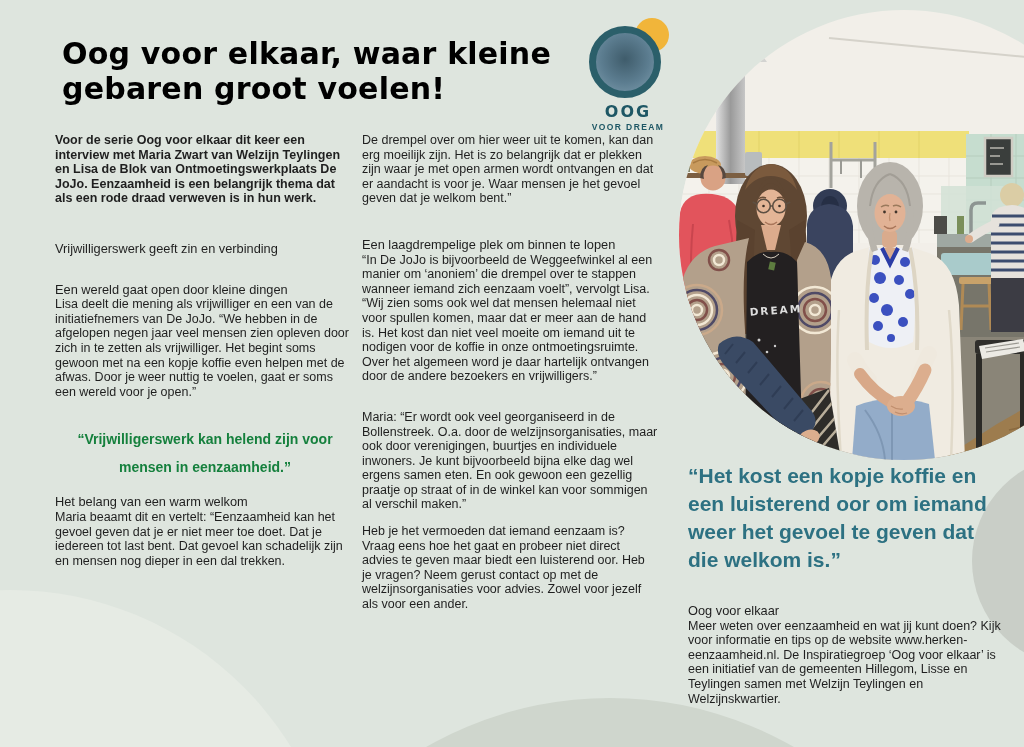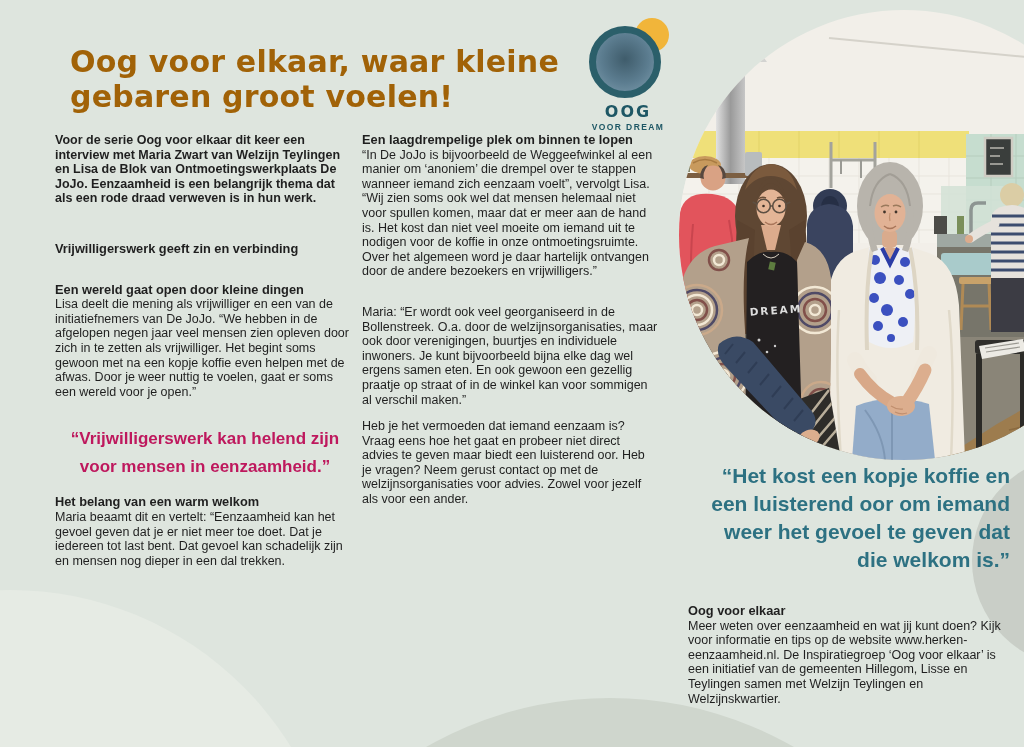--- a/index.html
+++ b/index.html
@@ -3,45 +3,45 @@
 <meta charset="utf-8">
 <style>
   html,body{margin:0;padding:0;}
   .page{position:relative;width:1024px;height:747px;background:#dee5de;overflow:hidden;
         font-family:"Liberation Sans",sans-serif;color:#1f1f1f;}
   .circle{position:absolute;border-radius:50%;}
   .circ-bottom{left:240px;top:698px;width:740px;height:740px;background:#cfd6cd;}
   .circ-right{left:972px;top:455px;width:212px;height:212px;background:#c9cec7;}
   .circ-left{left:-320px;top:590px;width:660px;height:660px;background:#e6ebe4;}
   .content{position:relative;z-index:2;}
-  h1.title{position:absolute;left:62px;top:36px;width:575px;margin:8px;
+  h1.title{position:absolute;left:62px;top:36px;width:575px;margin:0;
       font-family:"DejaVu Sans",sans-serif;font-weight:800;font-size:30px;line-height:35px;
-      color:#a16207;letter-spacing:.2px;}
+      color:#000000;letter-spacing:.2px;}
   .logo{position:absolute;left:576px;top:18px;width:104px;text-align:center;}
   .logo-mark{position:relative;width:86px;height:86px;margin:0 auto;}
   .logo-sun{position:absolute;right:2px;top:0;width:34px;height:34px;border-radius:50%;background:#f1b53a;}
   .logo-eye{position:absolute;left:4px;top:8px;width:58px;height:58px;border-radius:50%;
       border:7px solid #2b5f6a;
       background:radial-gradient(circle at 50% 45%, #3f5c6b 0%, #5c7d90 55%, #7e9dae 100%);}
   .logo-t1{font-family:"DejaVu Sans",sans-serif;font-weight:800;font-size:16px;color:#1e5765;
       letter-spacing:2px;margin-top:-2px;}
   .logo-t2{font-size:8.5px;font-weight:bold;color:#1e5765;letter-spacing:1.4px;margin-top:1px;}
   .col{position:absolute;font-size:12.5px;line-height:14.6px;}
   .col p{margin:0;}
   .col1{left:55px;top:133px;width:300px;}
   .col2{left:362px;top:133px;width:296px;}
   .col3{left:688px;top:455px;width:322px;}
   .intro{font-weight:bold;margin-bottom:36px !important;}
   .p1{margin-bottom:32px !important;}
   .sec{margin-bottom:26px;}
   .sec-tight{margin-bottom:12px;}
-  .h{font-weight:bold;font-size:12.8px;}
-  .quote{font-weight:bold;font-size:17px;line-height:28px;color:#be185d;text-align:center;
+  .h{font-weight:normal;font-size:12.8px;}
+  .quote{font-weight:bold;font-size:14px;line-height:28px;color:#15803d;text-align:center;
       margin:26px 0 14px 0;}
-  .quote-r{font-weight:bold;font-size:21px;line-height:28px;color:#2d7182;text-align:right;
+  .quote-r{font-weight:bold;font-size:21px;line-height:28px;color:#2d7182;text-align:left;
       margin:7px 0 30px 0;}
   .photo-circle{position:absolute;left:679px;top:10px;width:450px;height:450px;border-radius:50%;
       overflow:hidden;z-index:1;}
   .photo-circle svg{display:block;width:100%;height:100%;}
 </style>
 </head>
 <body>
 
 <div class="page">
 
@@ -260,20 +260,21 @@
         <p>Lisa deelt die mening als vrijwilliger en een van de initiatiefnemers van De JoJo. “We hebben in de afgelopen negen jaar veel mensen zien opleven door zich in te zetten als vrijwilliger. Het begint soms gewoon met na een kopje koffie even helpen met de afwas. Door je weer nuttig te voelen, gaat er soms een wereld voor je open.”</p>
       </div>
       <div class="quote">“Vrijwilligerswerk kan helend zijn voor mensen in eenzaamheid.”</div>
       <div class="sec">
         <div class="h">Het belang van een warm welkom</div>
         <p>Maria beaamt dit en vertelt: “Eenzaamheid kan het gevoel geven dat je er niet meer toe doet. Dat je iedereen tot last bent. Dat gevoel kan schadelijk zijn en mensen nog dieper in een dal trekken.</p>
       </div>
     </div>
 
     <div class="col col2">
+      <p class="p1">De drempel over om hier weer uit te komen, kan dan erg moeilijk zijn. Het is zo belangrijk dat er plekken zijn waar je met open armen wordt ontvangen en dat er aandacht is voor je. Waar mensen je het gevoel geven dat je welkom bent.”</p>
       <div class="sec">
         <div class="h">Een laagdrempelige plek om binnen te lopen</div>
         <p>“In De JoJo is bijvoorbeeld de Weggeefwinkel al een manier om ‘anoniem’ die drempel over te stappen wanneer iemand zich eenzaam voelt”, vervolgt Lisa. “Wij zien soms ook wel dat mensen helemaal niet voor spullen komen, maar dat er meer aan de hand is. Het kost dan niet veel moeite om iemand uit te nodigen voor de koffie in onze ontmoetingsruimte. Over het algemeen word je daar hartelijk ontvangen door de andere bezoekers en vrijwilligers.”</p>
       </div>
       <div class="sec sec-tight">
         <p>Maria: “Er wordt ook veel georganiseerd in de Bollenstreek. O.a. door de welzijnsorganisaties, maar ook door verenigingen, buurtjes en individuele inwoners. Je kunt bijvoorbeeld bijna elke dag wel ergens samen eten. En ook gewoon een gezellig praatje op straat of in de winkel kan voor sommigen al verschil maken.”</p>
       </div>
       <p>Heb je het vermoeden dat iemand eenzaam is? Vraag eens hoe het gaat en probeer niet direct advies te geven maar biedt een luisterend oor. Heb je vragen? Neem gerust contact op met de welzijnsorganisaties voor advies. Zowel voor jezelf als voor een ander.</p>
     </div>
 

